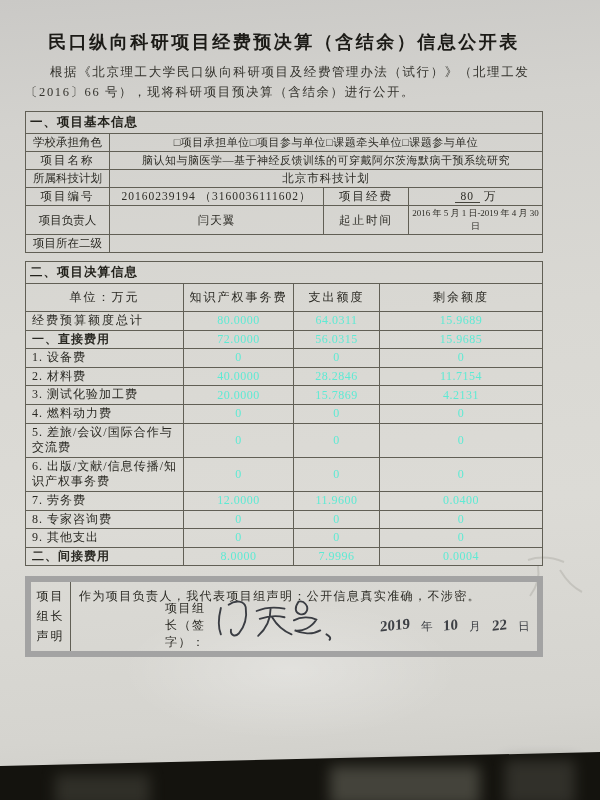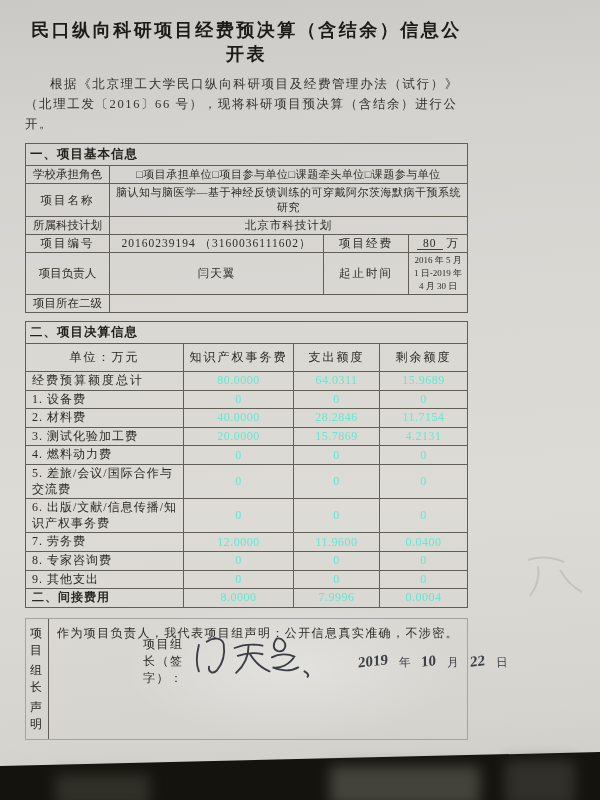--- a/index.html
+++ b/index.html
@@ -16,21 +16,21 @@
   }
   .paper::after{
     content:"";position:absolute;left:120px;top:600px;width:340px;height:140px;
     background:radial-gradient(ellipse at center,rgba(255,255,255,.28),rgba(255,255,255,0) 70%);
   }
   .floor-patch{position:absolute;filter:blur(7px);}
   .fp1{left:330px;bottom:-6px;width:150px;height:40px;background:#55544b;opacity:.75;}
   .fp2{left:55px;bottom:-8px;width:95px;height:34px;background:#37362f;opacity:.8;}
   .fp3{left:505px;bottom:-6px;width:70px;height:46px;background:#45443d;opacity:.6;}
   
-  .content{position:absolute;left:25px;top:18px;width:443px;color:#26251f;}
+  .content{position:absolute;left:25px;top:30px;width:518px;color:#26251f;}
   .doc-title{
     text-align:center;font-weight:bold;font-size:18px;letter-spacing:2.5px;
     color:#1c1b17;margin:0 0 8px 0;
   }
   .intro{
     font-size:12.5px;line-height:1.6;letter-spacing:1.6px;color:#33322c;
     text-indent:2em;margin:0 0 9px 0;
   }
   table{border-collapse:collapse;width:100%;table-layout:fixed;}
   td,th{border:1px solid #615f55;padding:1px 3px;font-weight:normal;}
@@ -46,21 +46,21 @@
   .t-basic .small-val{font-size:9px;letter-spacing:0;}
   .u-line{border-bottom:1px solid #44433b;padding:0 6px;}
   
   .t-budget{font-size:12px;color:#2a2923;margin-top:0;}
   .t-budget th{letter-spacing:2px;padding:5px 2px;}
   .t-budget .lab{text-align:left;letter-spacing:1px;padding-left:6px;line-height:1.3;}
   .t-budget .num{text-align:center;letter-spacing:.5px;color:#5eead4;}
   .t-budget .total .lab{text-align:left;letter-spacing:2px;}
   .t-budget .bold{font-weight:bold;}
   
-  .stmt{display:flex;border:1px solid #a3a3a3;margin-top:10px;min-height:66px;}
+  .stmt{display:flex;border:6px solid #a3a3a3;margin-top:10px;min-height:66px;}
   .stmt-label{
     width:50px;border-right:1px solid #615f55;padding:6px 4px;
     font-size:12px;letter-spacing:2px;display:flex;flex-direction:column;
     justify-content:center;gap:3px;text-align:center;
   }
   .stmt-body{flex:1;padding:4px 8px 2px 8px;position:relative;}
   .stmt-text{font-size:12px;letter-spacing:1.4px;color:#2c2b25;margin:2px 0 0 0;}
   .sign-row{display:flex;align-items:center;margin-top:0;height:40px;}
   .sign-label{font-size:12px;letter-spacing:1.5px;margin-left:86px;color:#2c2b25;}
   .sig-wrap{margin-left:4px;margin-top:-10px;}
@@ -146,20 +146,26 @@
       <th>单位：万元</th>
       <th>知识产权事务费</th>
       <th>支出额度</th>
       <th>剩余额度</th>
     </tr>
     <tr class="total">
       <td class="lab">经费预算额度总计</td>
       <td class="num">80.0000</td>
       <td class="num">64.0311</td>
       <td class="num">15.9689</td>
+    </tr>
+    <tr>
+      <td class="lab bold">一、直接费用</td>
+      <td class="num">72.0000</td>
+      <td class="num">56.0315</td>
+      <td class="num">15.9685</td>
     </tr>
     <tr>
       <td class="lab">1. 设备费</td>
       <td class="num">0</td>
       <td class="num">0</td>
       <td class="num">0</td>
     </tr>
     <tr>
       <td class="lab">2. 材料费</td>
       <td class="num">40.0000</td>

